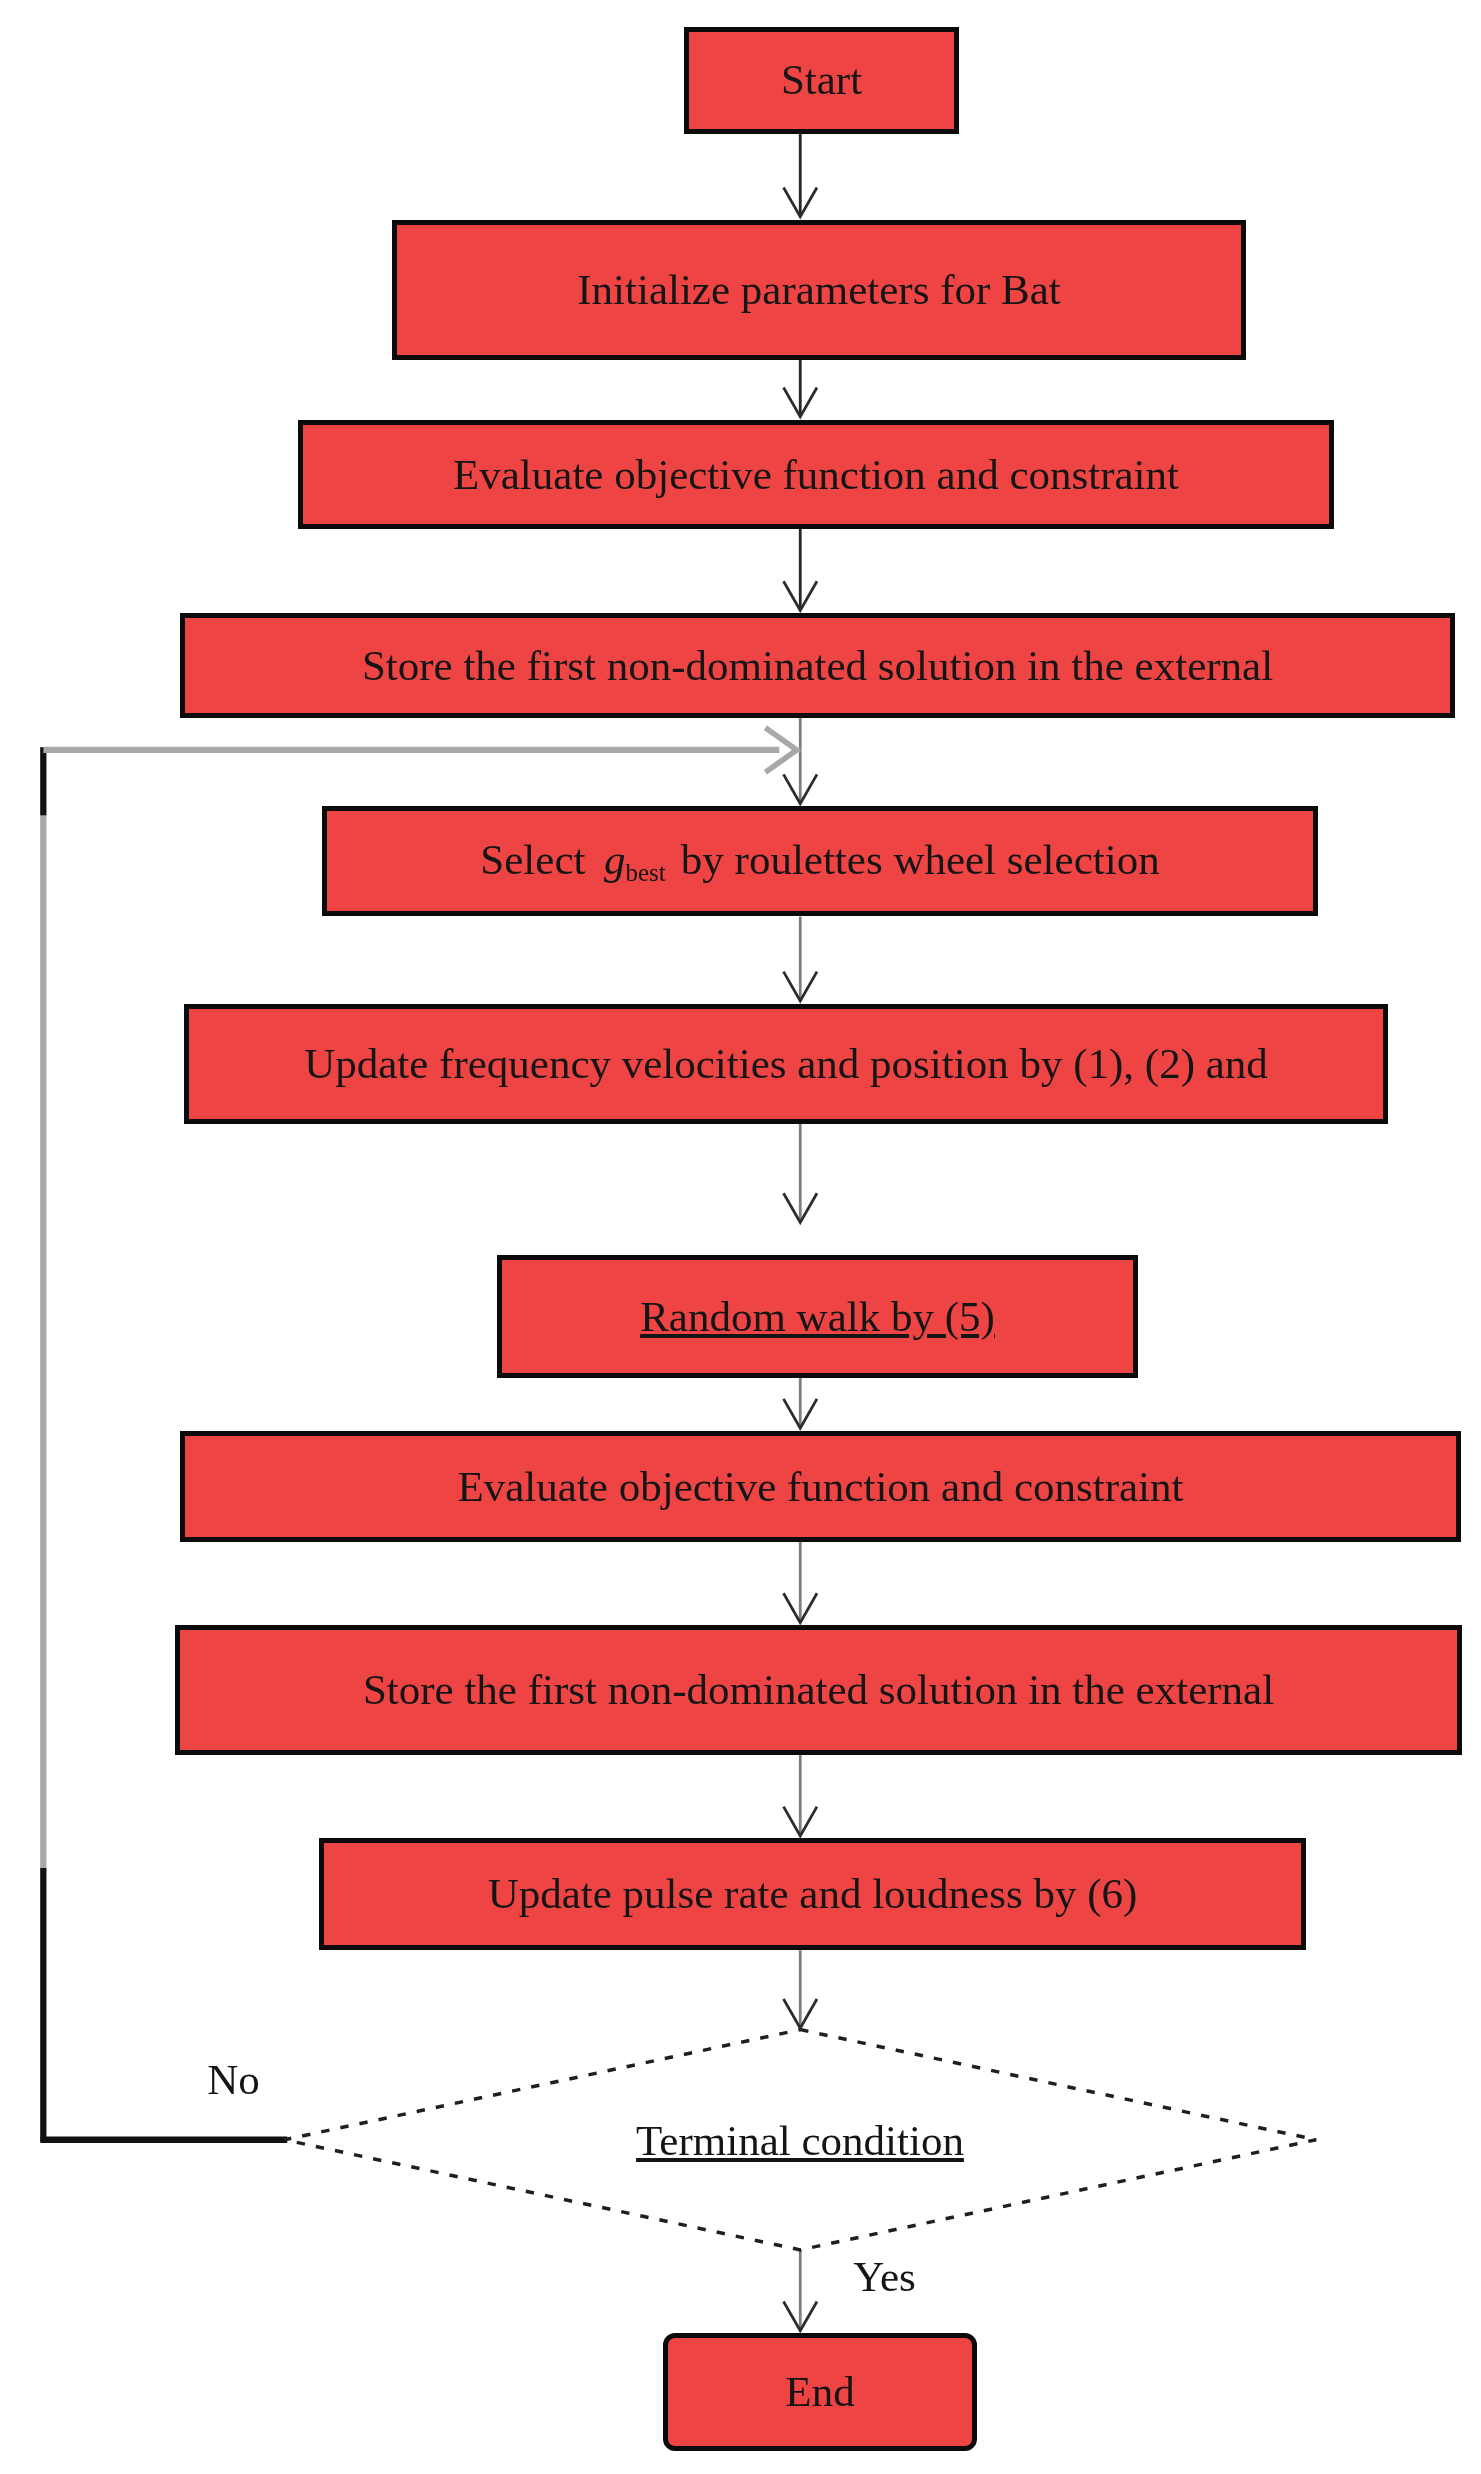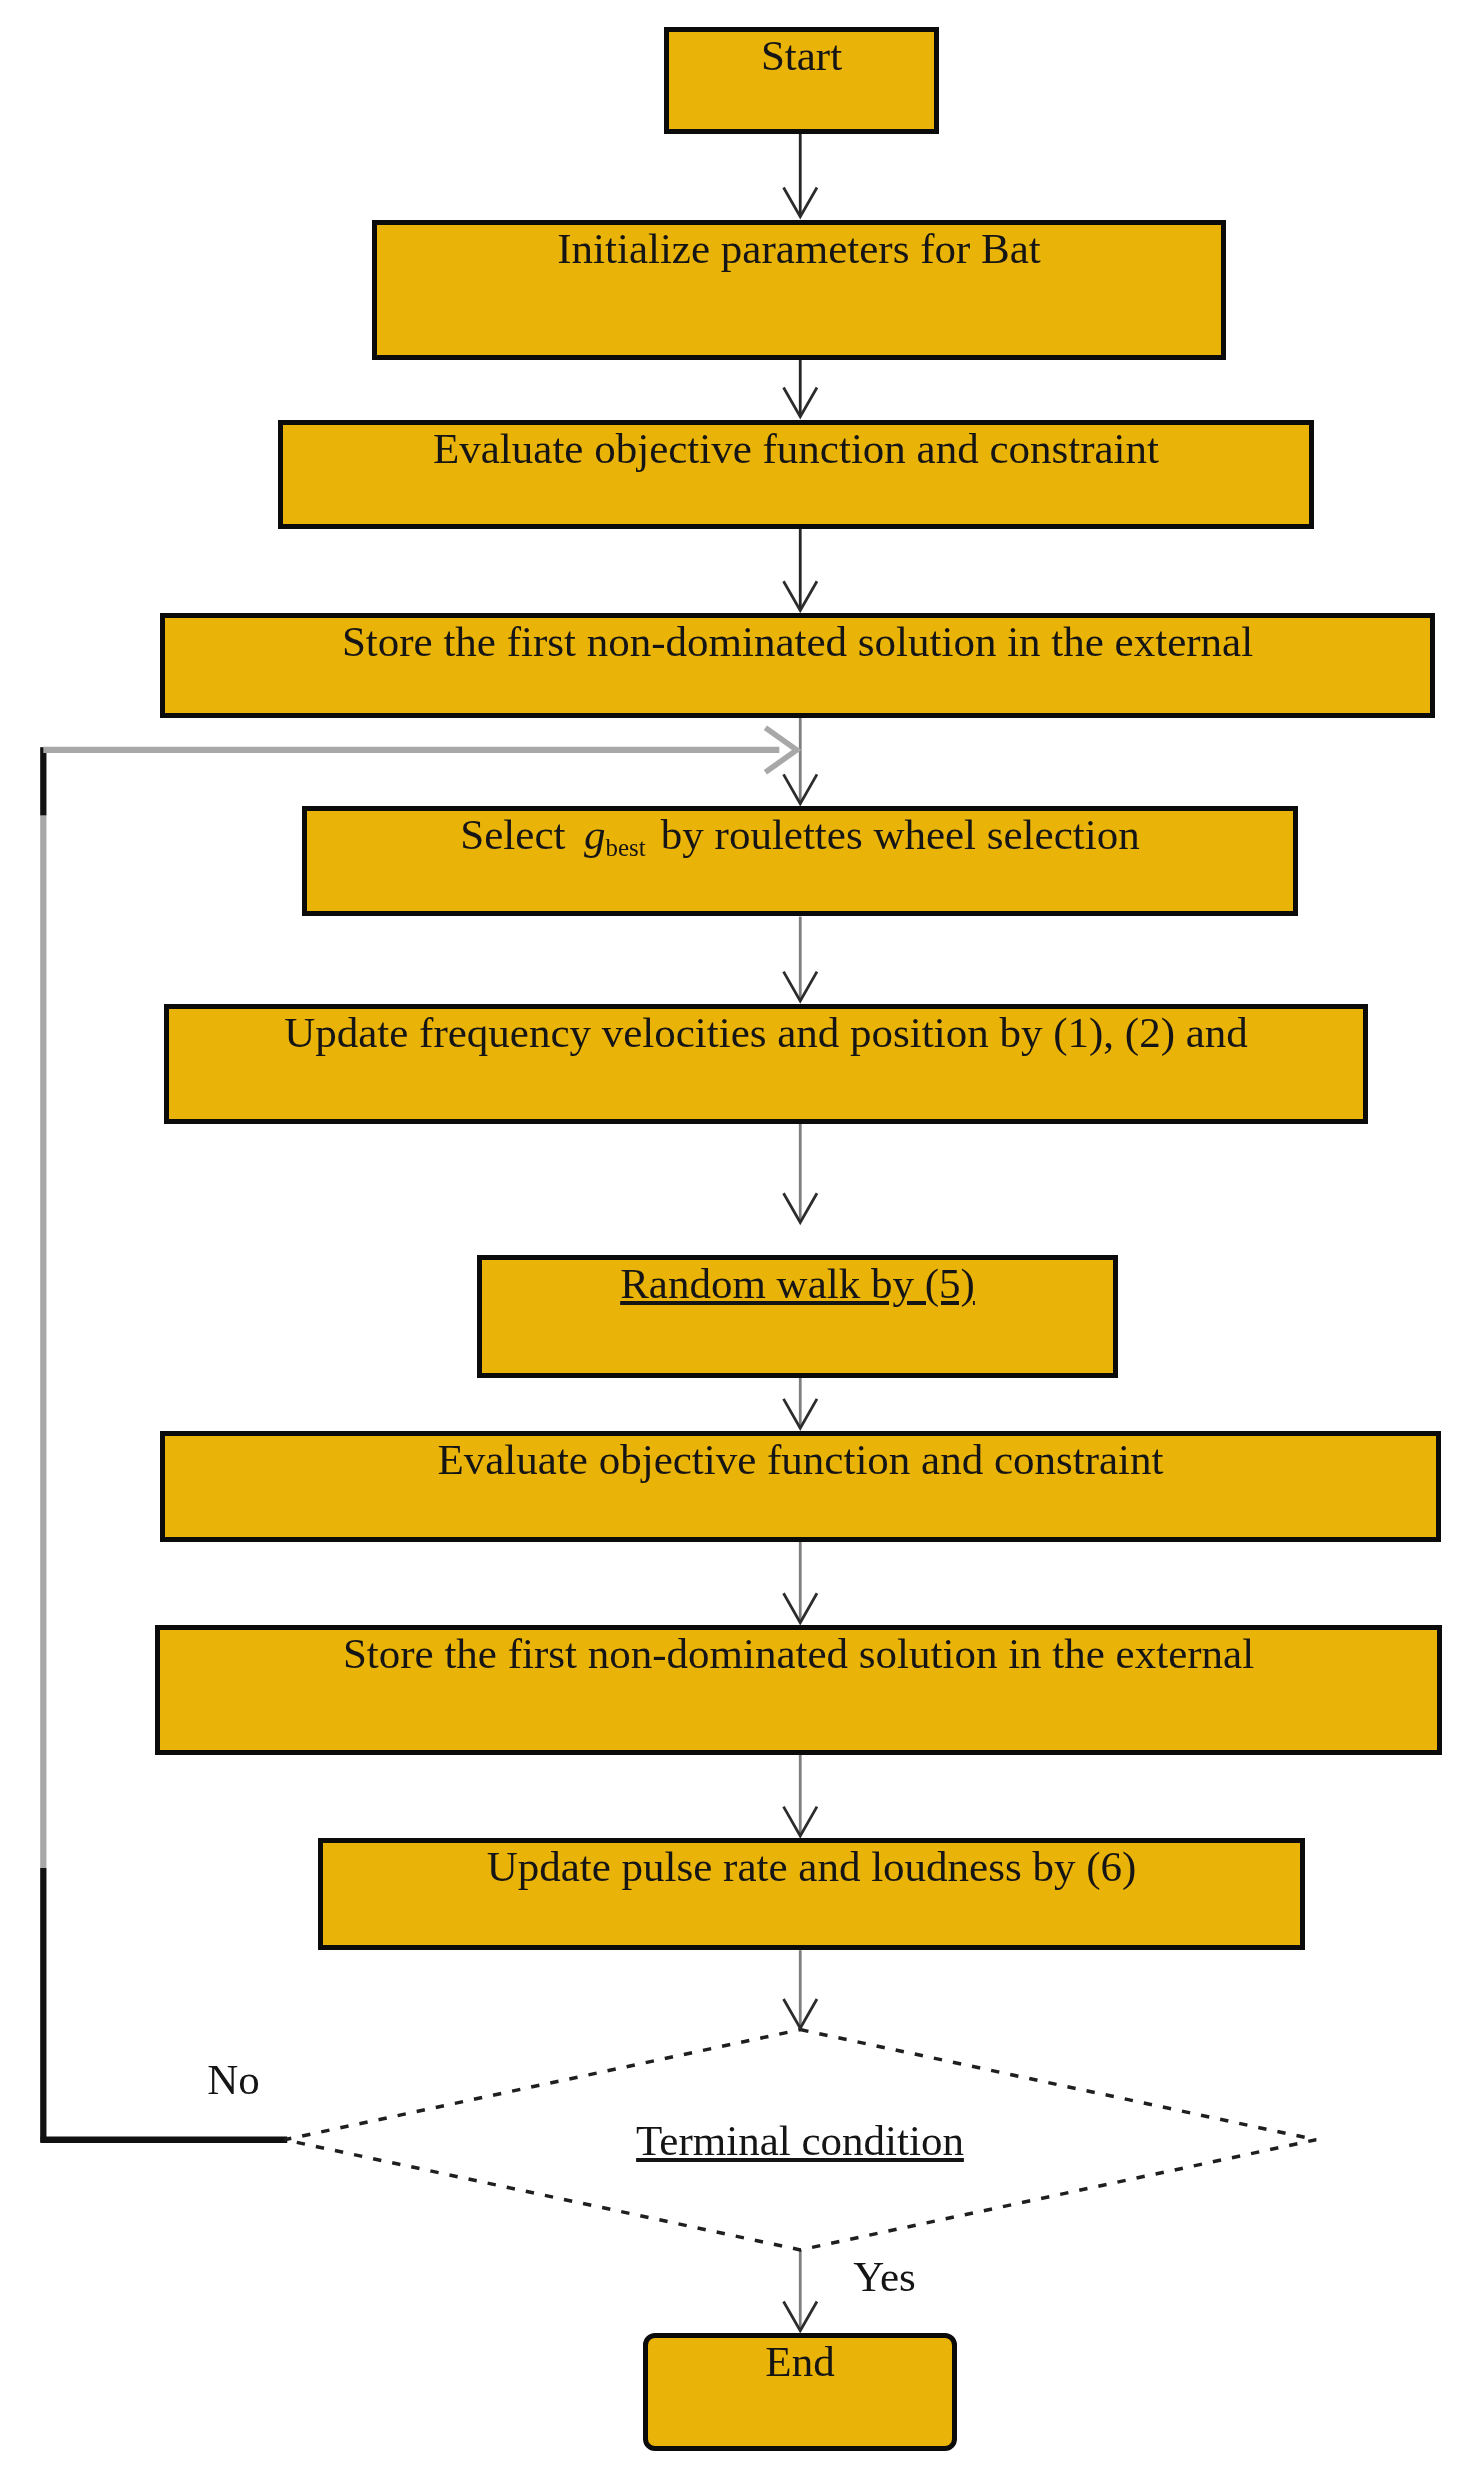--- a/index.html
+++ b/index.html
@@ -15,23 +15,23 @@
   .lines{position:absolute; left:0; top:0; width:1482px; height:2475px;}
   .lines line, .lines polyline, .lines polygon{stroke-linecap:butt;}
   .conn-dark{stroke:var(--connector-dark); stroke-width:4;}
   .conn-gray{stroke:var(--connector-gray); stroke-width:4;}
   .arrowhead{stroke:var(--arrowhead); stroke-width:4; fill:none; stroke-linejoin:miter;}
   .loop-gray{stroke:var(--loop-gray); stroke-width:9; fill:none;}
   .loop-chevron{stroke:var(--loop-gray); stroke-width:8; fill:none;}
   .loop-black{stroke:var(--loop-black); stroke-width:9;}
   .diamond{stroke:var(--diamond-border); stroke-width:5; fill:#ffffff; stroke-dasharray:12 16;}
   .node{
-    position:absolute; box-sizing:border-box; background:#eab308;
+    position:absolute; box-sizing:border-box; background:#ef4444;
     border:5.6px solid var(--box-border);
-    display:flex; justify-content:center;
+    display:flex; align-items:center; justify-content:center;margin-left:20px;
   }
   .node-label{
     font-size:43px; line-height:1.1; white-space:pre; text-align:center; color:var(--text);
   }
   .mathvar{font-style:italic; margin-left:0.18em;}
   .mathsub{font-size:0.58em; vertical-align:-0.28em; margin-right:0.18em;}
   .edge-label{
     position:absolute; font-size:43px; color:var(--text); text-align:center; white-space:pre;
   }
   .diamond-label{
@@ -110,21 +110,21 @@
   </div>
 
   <div class="node" style="left:160px; top:1431px; width:1281px; height:111px;">
     <span class="node-label">Evaluate objective function and constraint</span>
   </div>
 
   <div class="node" style="left:155px; top:1625px; width:1287px; height:130px;">
     <span class="node-label">Store the first non-dominated solution in the external</span>
   </div>
 
-  <div class="node" style="left:318px; top:1838px; width:987px; height:112px;">
+  <div class="node" style="left:299px; top:1838px; width:987px; height:112px;">
     <span class="node-label">Update pulse rate and loudness by (6)</span>
   </div>
 
   <div class="diamond-label">Terminal condition</div>
 
   <div class="node" style="left:643px; top:2333px; width:314px; height:118px;border-radius:12px;">
     <span class="node-label">End</span>
   </div>
 
   <div class="edge-label" style="left:164px; top:2055px; width:139px;">No</div>

